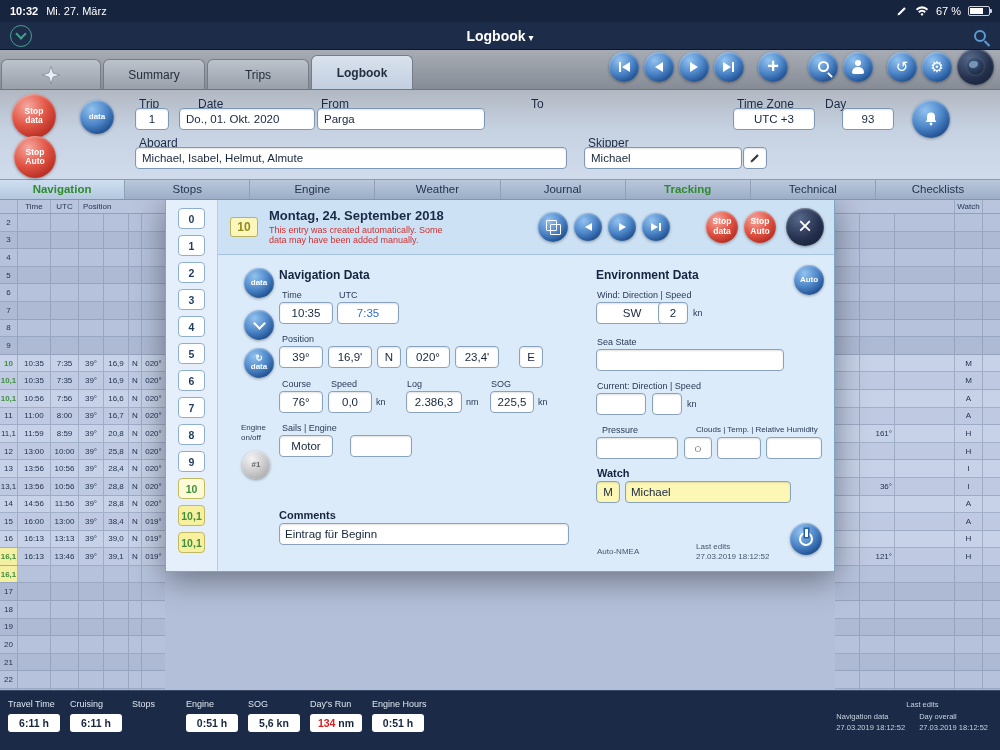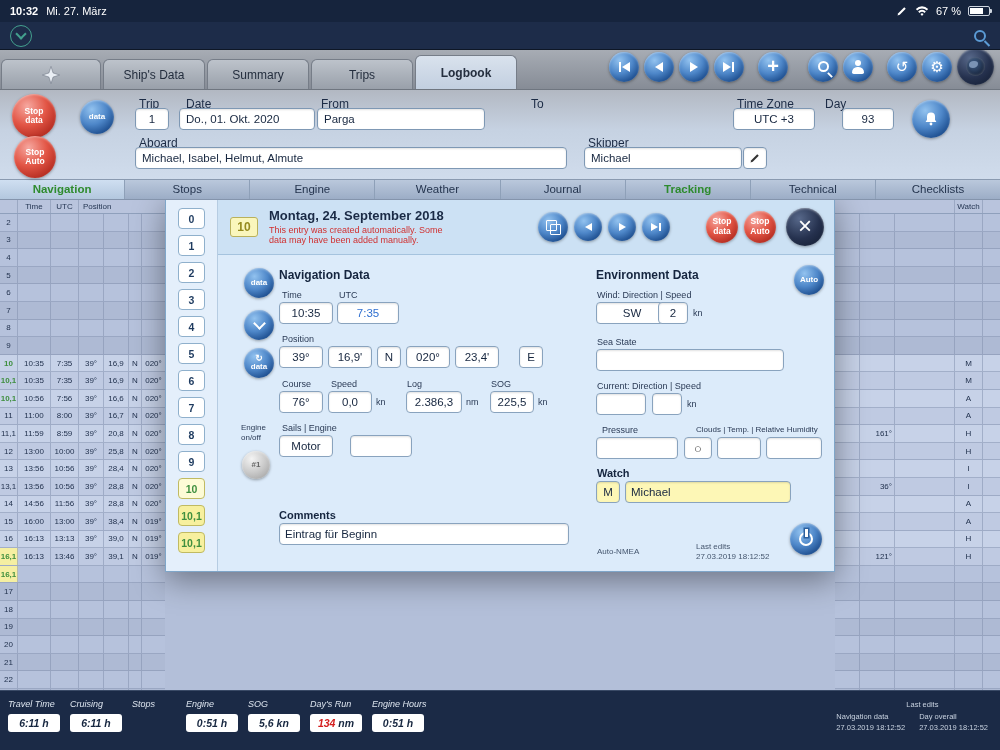--- a/index.html
+++ b/index.html
@@ -134,21 +134,21 @@
   .mfield { height:22px; background:#fff; border:1px solid #89a3be; border-radius:4px; font-size:11.5px; color:#16263f; display:flex; align-items:center; padding:0 5px; box-shadow:inset 0 1px 2px rgba(0,0,0,.12); }
   .mfield.center { justify-content:center; padding:0 2px; }
   .mfield.blue { color:#2f6fd0; }
   .mfield.yellow { background:#fdf7b6; }
   .unit { font-size:9px; color:#2a3a55; }
   .pre { white-space:pre-line; font-size:8px; line-height:1.25; }
   .cloud-circle { font-size:13px; line-height:1; color:#333; }
 
   
   .bottom-bar { height:60px; background:#1b2a46; display:flex; padding:8px 8px 0 8px; color:#fff; border-top:1px solid #3a4a66; }
-  .stats { display:flex; gap:10px;font-style:italic; }
+  .stats { display:flex; gap:10px; }
   .stat-group { display:flex; flex-direction:column; gap:5px; }
   .stat-group.label-only { width:44px; }
   .stat-label { font-size:9px; color:#dce4ee; white-space:nowrap; }
   .stat-values { display:flex; gap:9px; }
   .stat-field { min-width:52px; height:18px; background:#fff; border-radius:3px; font-size:10.5px; font-weight:bold; color:#16263f; display:flex; align-items:center; justify-content:center; padding:0 5px; }
   .red-val { color:#d42020; }
   .ledits { margin-left:auto; display:flex; flex-direction:column; font-size:7.5px; color:#c8d2e0; padding-top:1px; padding-right:4px; }
   .le-title { margin-left:70px; margin-bottom:3px; }
   #last-edit-entries { display:flex; gap:14px; }
   .le-lab { margin-bottom:2px; }
@@ -172,31 +172,31 @@
       <span class="batt">
           <span class="batt-fill"></span>
         </span>
     </div>
   </div>
 
   <div class="nav-bar">
     <span class="nav-circle">
         <i class="chev-teal"></i>
       </span>
+    <div class="nav-title"><span>Logbook</span><span class="dd">▾</span></div>
     <span class="search-nav"></span>
   </div>
 
   <div class="tab-row">
     <div id="main-tabs" class="main-tabs">
         <div class="main-tab" style="width: 100px;">
           <svg width="18" height="18" viewBox="0 0 20 20">
             <path d="M10 0.5l2.3 7.2L19.5 10l-7.2 2.3L10 19.5 7.7 12.3 0.5 10l7.2-2.3z" fill="#e9eef4" stroke="#6a7180" stroke-width="0.6"></path>
           </svg>
         </div>
-        <div class="main-tab">Ship's Data</div>
         <div class="main-tab">Summary</div>
         <div class="main-tab">Trips</div>
         <div class="main-tab active">Logbook</div>
       </div>
     <div id="toolbar-buttons" class="toolbar-buttons">
         <span class="sphere tbtn">
           <span class="icwrap">
             <span class="bar-v"></span>
             <span class="tri tri-l"></span>
           </span>
@@ -256,21 +256,21 @@
       </span>
     <span class="sphere s34 abs" style="left:80px;top:10px">
         <span class="sphere-txt">data</span>
       </span>
     <span class="sphere s42 red abs" style="left:14px;top:46px">
         <span class="stop-txt">Stop Auto</span>
       </span>
 
     <span class="hlbl abs" style="left:139px;top:7px">Trip</span>
     <div class="hfield center abs" style="left:135px;top:18px;width:34px">1</div>
-    <span class="hlbl abs" style="left:186px;top:7px">Date</span>
+    <span class="hlbl abs" style="left:198px;top:7px">Date</span>
     <div class="hfield abs" style="left:179px;top:18px;width:136px">Do., 01. Okt. 2020</div>
     <span class="hlbl abs" style="left:321px;top:7px">From</span>
     <div class="hfield abs" style="left:317px;top:18px;width:168px">Parga</div>
     <span class="hlbl abs" style="left:531px;top:7px">To</span>
     <span class="hlbl abs" style="left:737px;top:7px">Time Zone</span>
     <div class="hfield center abs" style="left:733px;top:18px;width:82px">UTC +3</div>
     <span class="hlbl abs" style="left:825px;top:7px">Day</span>
     <div class="hfield center abs" style="left:842px;top:18px;width:52px">93</div>
 
     <span class="hlbl abs" style="left:139px;top:46px">Aboard</span>

